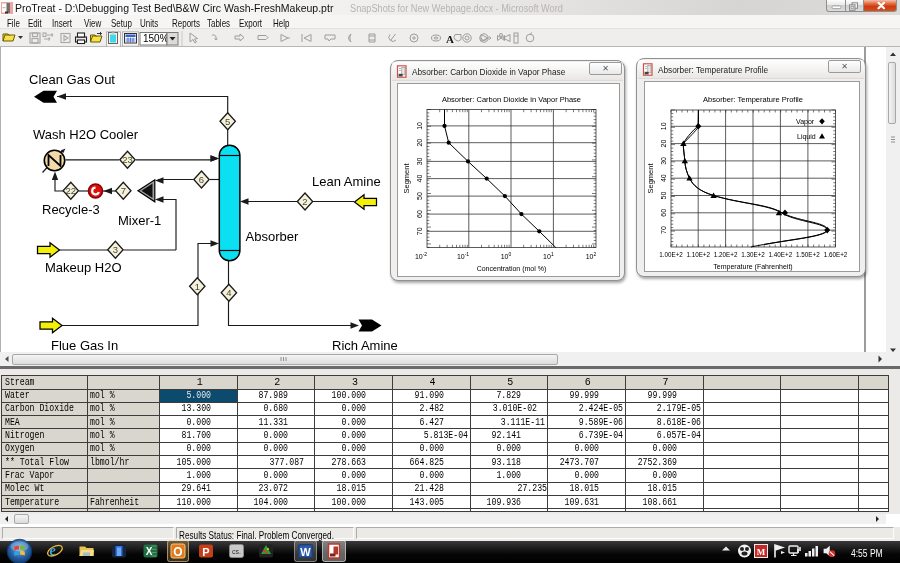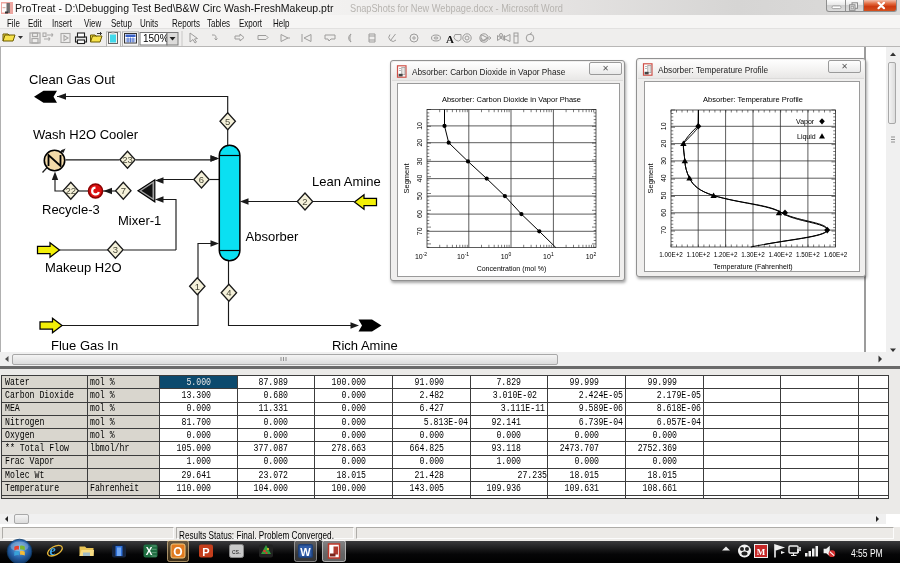--- a/index.html
+++ b/index.html
@@ -14,21 +14,21 @@
 #btnres{left:846px;width:18px;border-left:none}
 #btnclose{left:864px;width:33px;border-left:none;border-radius:0 0 3px 0;background:linear-gradient(#f2c0ac,#e2683c 35%,#cc3a10 60%,#d4511f)}
 
 #menubar{left:0;top:15px;width:900px;height:14px;background:#f6f5f4;border-bottom:1px solid #e2e1e0}
 .mi{position:absolute;top:17px;font-size:10.5px;color:#111;transform:scale(0.76,1);transform-origin:left top}
 
 #toolbar{left:0;top:29px;width:900px;height:18px;background:#efeeed;border-bottom:1px solid #b8b7b6}
 
 #canvas{left:0;top:47px;width:886px;height:305px;background:#fff;border-left:1px solid #b0b0b0}
 
-.cwin{position:absolute;background:#f0efee;border:1px solid #919191;border-radius:3px;box-shadow:1px 2px 3px rgba(0,0,0,.35)}
+.cwin{position:absolute;background:#f0efee;border:1px solid #919191;border-radius:8px;box-shadow:1px 2px 3px rgba(0,0,0,.35)}
 .ctit{position:absolute;left:1px;top:1px;right:1px;height:19px;background:linear-gradient(#fefefe,#f2f1f0 60%,#e8e7e6);border-radius:3px 3px 0 0;border-bottom:1px solid #dcdbda}
 .ctxt{position:absolute;left:21px;top:5px;font-size:9.5px;color:#222;white-space:nowrap;transform:scale(0.87,1);transform-origin:left top}
 .cclose{position:absolute;top:1px;width:33px;height:13px;border:1px solid #9a9a9a;border-radius:2px;background:linear-gradient(#fefefe,#e9e9e9);color:#555;font-size:8px;text-align:center;line-height:12px}
 .cpanel{position:absolute;background:#fff;border:1px solid #9a9a9a}
 
 .sbtrack{background:#f0f0f0}
 .sbthumb{position:absolute;background:linear-gradient(90deg,#f4f4f4,#dcdcdc);border:1px solid #a8a8a8;border-radius:2px}
 .sbthumbh{position:absolute;background:linear-gradient(#f4f4f4,#dcdcdc);border:1px solid #a8a8a8;border-radius:2px}
 
 #tablewrap{left:0;top:366px;width:900px;height:148px;background:#ebeae8}
@@ -753,20 +753,34 @@
           <col style="width:77.5px">
           <col style="width:77.5px">
           <col style="width:77.5px">
           <col style="width:77.5px">
           <col style="width:77.5px">
           <col style="width:77.5px">
           <col style="width:77.5px">
           <col style="width:30px">
         </colgroup>
 <tbody>
+          <tr style="height:13.5px">
+            <td class="lbl"><span>Stream</span></td>
+            <td class="lbl"></td>
+            <td class="lbl" style="text-align:center">1</td>
+            <td class="lbl" style="text-align:center">2</td>
+            <td class="lbl" style="text-align:center">3</td>
+            <td class="lbl" style="text-align:center">4</td>
+            <td class="lbl" style="text-align:center">5</td>
+            <td class="lbl" style="text-align:center">6</td>
+            <td class="lbl" style="text-align:center">7</td>
+            <td class="lbl"></td>
+            <td class="lbl"></td>
+            <td class="lbl"></td>
+          </tr>
 <tr style="height:13.3px">
             <td class="lbl"><span>Water</span></td>
             <td class="lbl"><span>mol %</span></td>
             <td class="val sel" style="padding-right:26px"><span>5.000</span></td>
             <td class="val" style="padding-right:26px"><span>87.989</span></td>
             <td class="val" style="padding-right:26px"><span>100.000</span></td>
             <td class="val" style="padding-right:26px"><span>91.090</span></td>
             <td class="val" style="padding-right:26px"><span>7.829</span></td>
             <td class="val" style="padding-right:26px"><span>99.999</span></td>
             <td class="val" style="padding-right:26px"><span>99.999</span></td>
@@ -827,21 +841,21 @@
             <td class="val" style="padding-right:26px"><span>0.000</span></td>
             <td class="val" style="padding-right:26px"><span>0.000</span></td>
             <td class="val"></td>
             <td class="val"></td>
             <td class="val"></td>
           </tr>
 <tr style="height:13.3px">
             <td class="lbl"><span>** Total Flow</span></td>
             <td class="lbl"><span>lbmol/hr</span></td>
             <td class="val" style="padding-right:26px"><span>105.000</span></td>
-            <td class="val" style="padding-right:26px"><span>377.087</span></td>
+            <td class="val" style="padding-right:10px"><span>377.087</span></td>
             <td class="val" style="padding-right:26px"><span>278.663</span></td>
             <td class="val" style="padding-right:26px"><span>664.825</span></td>
             <td class="val" style="padding-right:26px"><span>93.118</span></td>
             <td class="val" style="padding-right:26px"><span>2473.707</span></td>
             <td class="val" style="padding-right:26px"><span>2752.369</span></td>
             <td class="val"></td>
             <td class="val"></td>
             <td class="val"></td>
           </tr>
 <tr style="height:13.3px">

